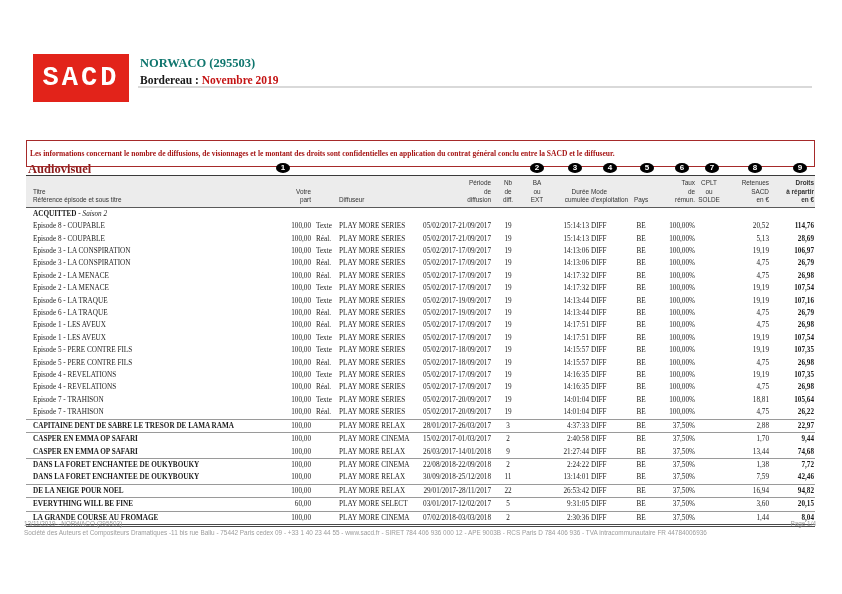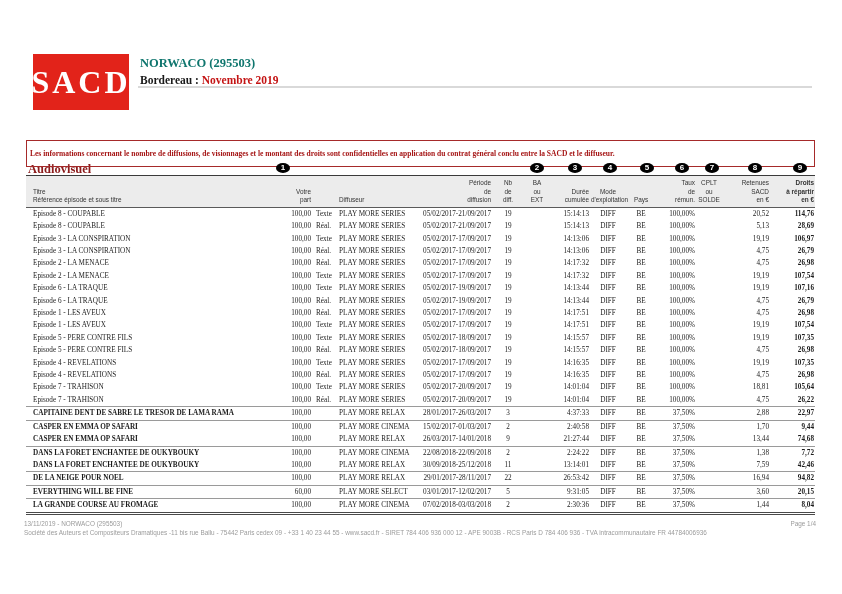--- a/index.html
+++ b/index.html
@@ -1,23 +1,23 @@
 <!DOCTYPE html>
 <html><head>
 <meta charset="utf-8">
 <style>
   * { margin:0; padding:0; box-sizing:border-box; }
   html,body { background:#fff; }
   body { width:842px; height:594px; position:relative; overflow:hidden;
          font-family:"Liberation Serif", serif; color:#111; }
 
   
-  .logo { position:absolute; left:33px; top:54px; width:96px; height:56px;
+  .logo { position:absolute; left:33px; top:54px; width:96px; height:48px;
           background:#e2231a; color:#fff; display:flex; align-items:center; justify-content:center;
-          font-family:Liberation Serif, serif; font-weight:bold; font-size:32px; letter-spacing:3px; }
+          font-family:Liberation Mono, monospace; font-weight:bold; font-size:27px; letter-spacing:3px; }
   .head-block { position:absolute; left:140px; top:56px; }
   .client { color:#0f766e; font-weight:bold; font-size:12.5px; }
   .bordereau { margin-top:3px; font-weight:bold; font-size:11.5px; color:#1a1a1a; }
   .bordereau .val { color:#c41414; }
   .head-rule { position:absolute; left:138px; top:86px; width:674px; height:2px; background:#d9d9d9; }
 
   
   .heading { position:absolute; left:28px; top:122px; font-size:12.5px; font-weight:bold; color:#8b1c1c;margin-top:40px; }
   .notice { position:absolute; left:26px; top:140px; width:789px; border:1.5px solid #a62a2a;
             color:#a51515; font-weight:bold; font-size:7.5px; padding:8px 3px; line-height:9px; }
@@ -38,21 +38,21 @@
   td { font-size:7.2px; line-height:12.4px; height:12.4px; padding:0 1px; white-space:nowrap;
        overflow:hidden; color:#1c1c1c; }
   .col-titre  { text-align:left; padding-left:7px; }
   .col-part   { text-align:right; }
   .col-role   { text-align:left; padding-left:4px; }
   .col-diffuseur { text-align:left; padding-left:3px; }
   .col-periode { text-align:right; }
   .col-nb     { text-align:center; }
   .col-ba     { text-align:center; }
   .col-duree  { text-align:right; }
-  .col-mode   { text-align:center; }
+  .col-mode   { text-align:left; }
   .col-pays   { text-align:center; }
   .col-taux   { text-align:right; }
   .col-cplt   { text-align:center; }
   .col-retenues { text-align:right; }
   .col-droits { text-align:right; font-weight:bold; }
   th.col-titre { padding-left:7px; }
   tbody.group { border-top:1px solid #9a9a9a; }
   tbody.first { border-top:none; }
   table { border-bottom:3px double #4a4a4a; }
   .section-title-row td { font-size:7.2px; }
@@ -138,20 +138,23 @@
 SOLDE</th>
         <th class="col-retenues">Retenues
 SACD
 en €</th>
         <th class="col-droits">Droits
 à répartir
 en €</th>
       </tr>
     </thead>
   <tbody class="group first">
+        <tr class="section-title-row">
+          <td colspan="14" class="col-titre"><span class="sec-title">ACQUITTED</span><span class="sec-subtitle"> - Saison 2</span></td>
+        </tr>
         <tr>
           <td class="col-titre">Episode 8 - COUPABLE</td>
           <td class="col-part">100,00</td>
           <td class="col-role">Texte</td>
           <td class="col-diffuseur">PLAY MORE SERIES</td>
           <td class="col-periode">05/02/2017-21/09/2017</td>
           <td class="col-nb">19</td>
           <td class="col-ba"></td>
           <td class="col-duree">15:14:13</td>
           <td class="col-mode">DIFF</td>

